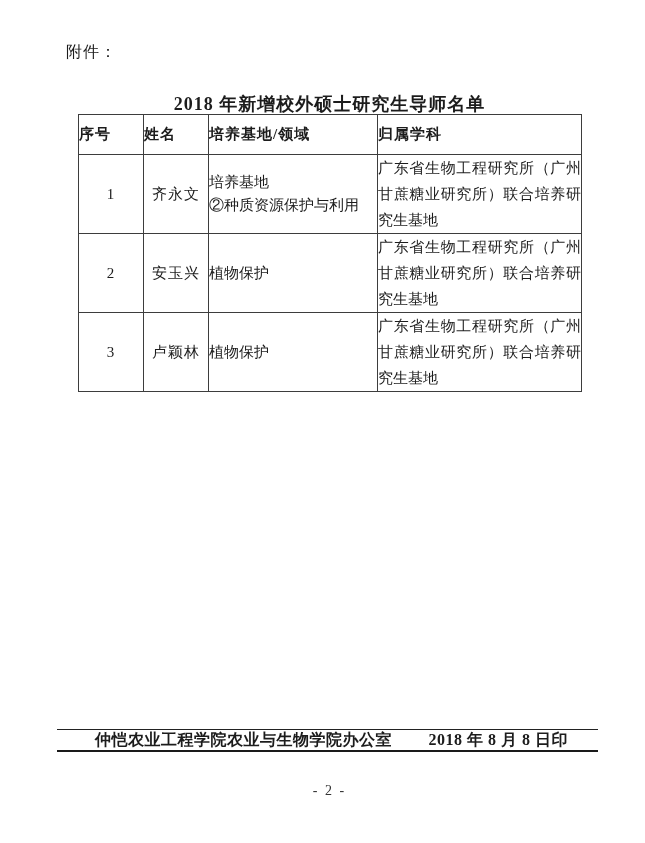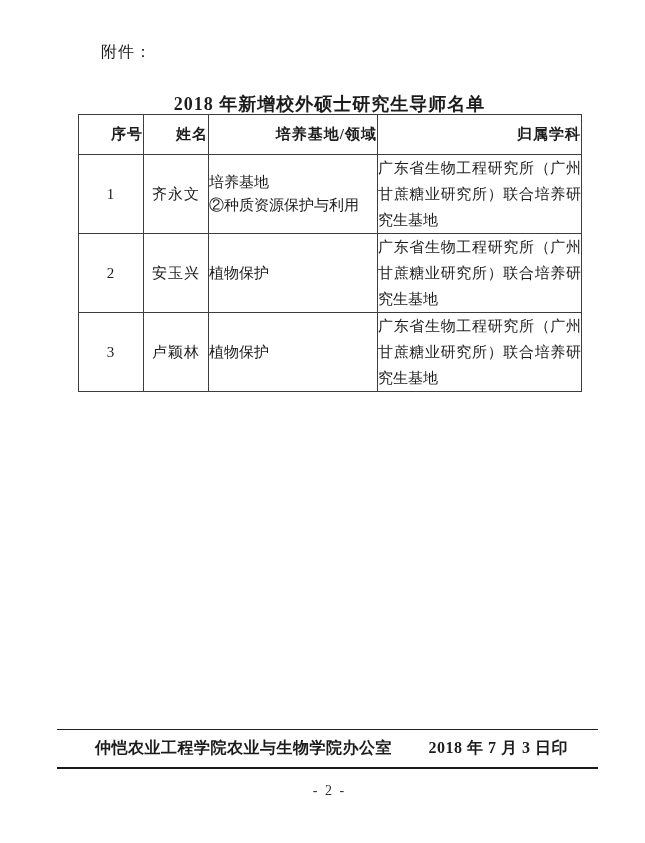--- a/index.html
+++ b/index.html
@@ -15,21 +15,20 @@
     font-family: "Liberation Serif", "DejaVu Serif", serif;
     color: #1c1c1c;
     overflow: hidden;
   }
   .attachment {
     position: absolute;
     left: 66px;
     top: 42px;
     font-size: 16px;
     letter-spacing: 1px;
-    margin-left: 35px;
   }
   .doc-title {
     position: absolute;
     left: 78px;
     top: 92px;
     width: 503px;
     text-align: center;
     font-weight: bold;
     font-size: 18px;
     letter-spacing: 1px;
@@ -48,41 +47,41 @@
     font-size: 15px;
     vertical-align: middle;
     padding: 0;
   }
   table.roster thead tr { height: 40px; }
   table.roster tbody tr.r1 { height: 71px; }
   table.roster tbody tr.r2 { height: 71px; }
   table.roster tbody tr.r3 { height: 72px; }
   table.roster th {
     font-weight: bold;
-    text-align: right;
+    text-align: left;
     letter-spacing: 1px;
   }
   td.c-no, td.c-name { text-align: center; letter-spacing: 1px; }
   td.c-field {
     text-align: left;
     padding: 4px 6px 4px 9px;
     line-height: 23px;
   }
   td.c-base {
     text-align: justify;
     text-justify: inter-character;
     padding: 4px 8px 4px 9px;
     line-height: 26px;
   }
   .footer-band {
     position: absolute;
     left: 57px;
     top: 729px;
     width: 541px;
-    height: 40px;
+    height: 23px;
     box-sizing: border-box;
     border-top: 1.5px solid #222222;
     border-bottom: 2.5px solid #1a1a1a;
     display: flex;
     align-items: center;
     justify-content: space-between;
     padding: 0 30px 0 38px;
     font-weight: bold;
     font-size: 16px;
     letter-spacing: 0.5px;
@@ -146,18 +145,18 @@
         <td class="c-field">
           <div>植物保护</div>
         </td>
         <td class="c-base">广东省生物工程研究所（广州甘蔗糖业研究所）联合培养研究生基地</td>
       </tr>
     </tbody>
   </table>
 
   <div class="footer-band">
     <span>仲恺农业工程学院农业与生物学院办公室</span>
-    <span>2018 年 7 月 3 日印</span>
+    <span>2018 年 8 月 8 日印</span>
   </div>
 
   <div class="page-number">- 2 -</div>
 
 </div>
 
 </body></html>

